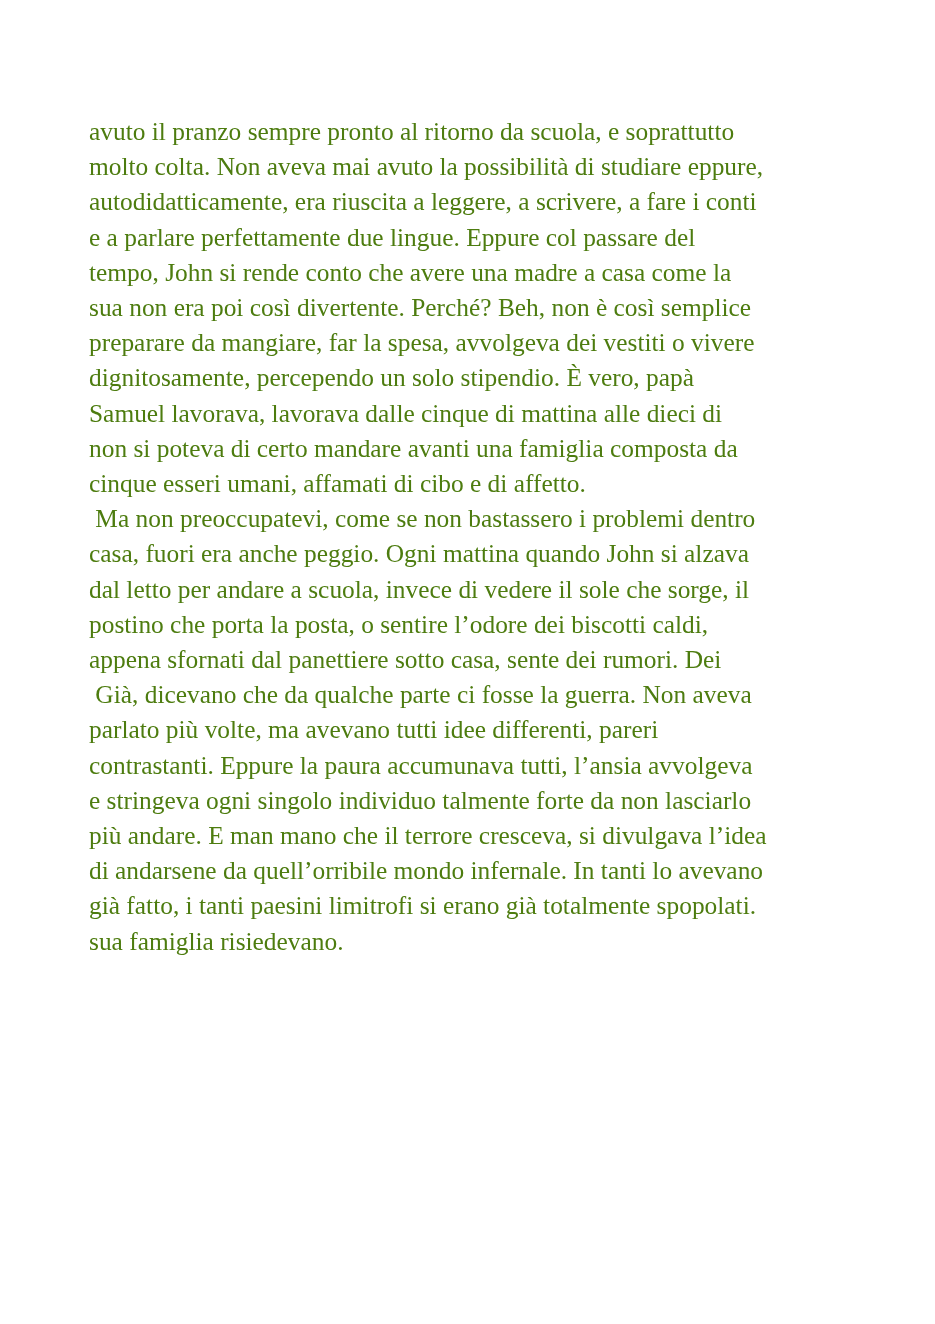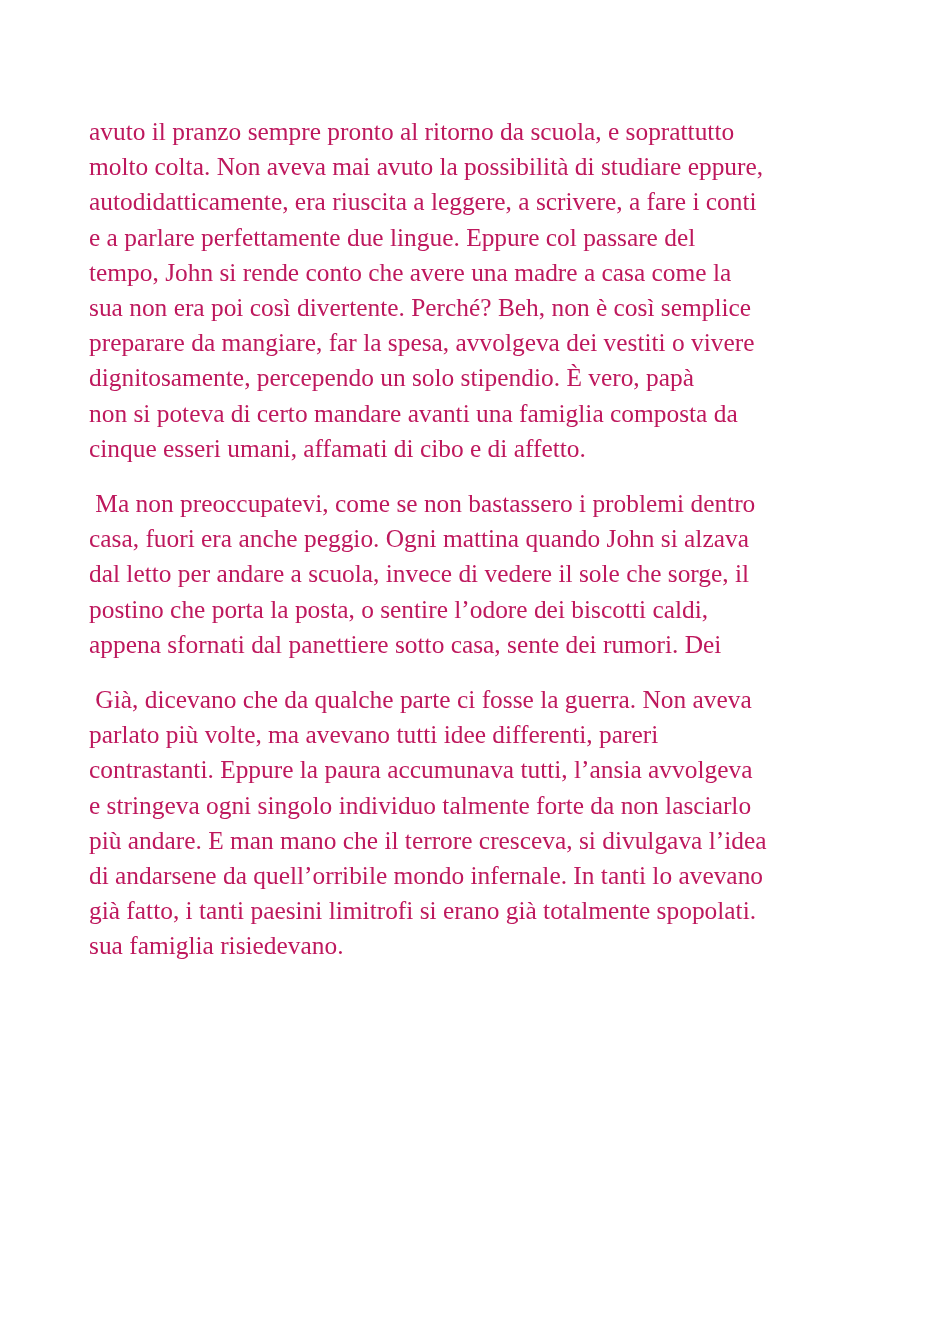--- a/index.html
+++ b/index.html
@@ -14,47 +14,48 @@
       overflow: hidden;
     }
     .page {
       position: absolute;
       left: 89px;
       top: 114px;
       width: 770px;
       font-family: "Liberation Serif", serif;
       font-size: 25.4px;
       line-height: 35.2px;
-      color: #be185d;
+      color: #4d7c0f;
     }
     .line {
       display: block;
       white-space: pre;
       margin: 0;
     }
     .para {
       margin: 0;
     }
     .para + .para {
-      margin-top: 20px;
+      margin-top: 0;
     }
   </style>
 </head>
 <body>
 
 <div class="page">
   <div class="para">
     <span class="line">avuto il pranzo sempre pronto al ritorno da scuola, e soprattutto</span>
     <span class="line">molto colta. Non aveva mai avuto la possibilità di studiare eppure,</span>
     <span class="line">autodidatticamente, era riuscita a leggere, a scrivere, a fare i conti</span>
     <span class="line">e a parlare perfettamente due lingue. Eppure col passare del</span>
     <span class="line">tempo, John si rende conto che avere una madre a casa come la</span>
     <span class="line">sua non era poi così divertente. Perché? Beh, non è così semplice</span>
     <span class="line">preparare da mangiare, far la spesa, avvolgeva dei vestiti o vivere</span>
     <span class="line">dignitosamente, percependo un solo stipendio. È vero, papà</span>
+    <span class="line">Samuel lavorava, lavorava dalle cinque di mattina alle dieci di</span>
     <span class="line">non si poteva di certo mandare avanti una famiglia composta da</span>
     <span class="line">cinque esseri umani, affamati di cibo e di affetto.</span>
   </div>
   <div class="para">
     <span class="line"> Ma non preoccupatevi, come se non bastassero i problemi dentro</span>
     <span class="line">casa, fuori era anche peggio. Ogni mattina quando John si alzava</span>
     <span class="line">dal letto per andare a scuola, invece di vedere il sole che sorge, il</span>
     <span class="line">postino che porta la posta, o sentire l’odore dei biscotti caldi,</span>
     <span class="line">appena sfornati dal panettiere sotto casa, sente dei rumori. Dei</span>
   </div>

